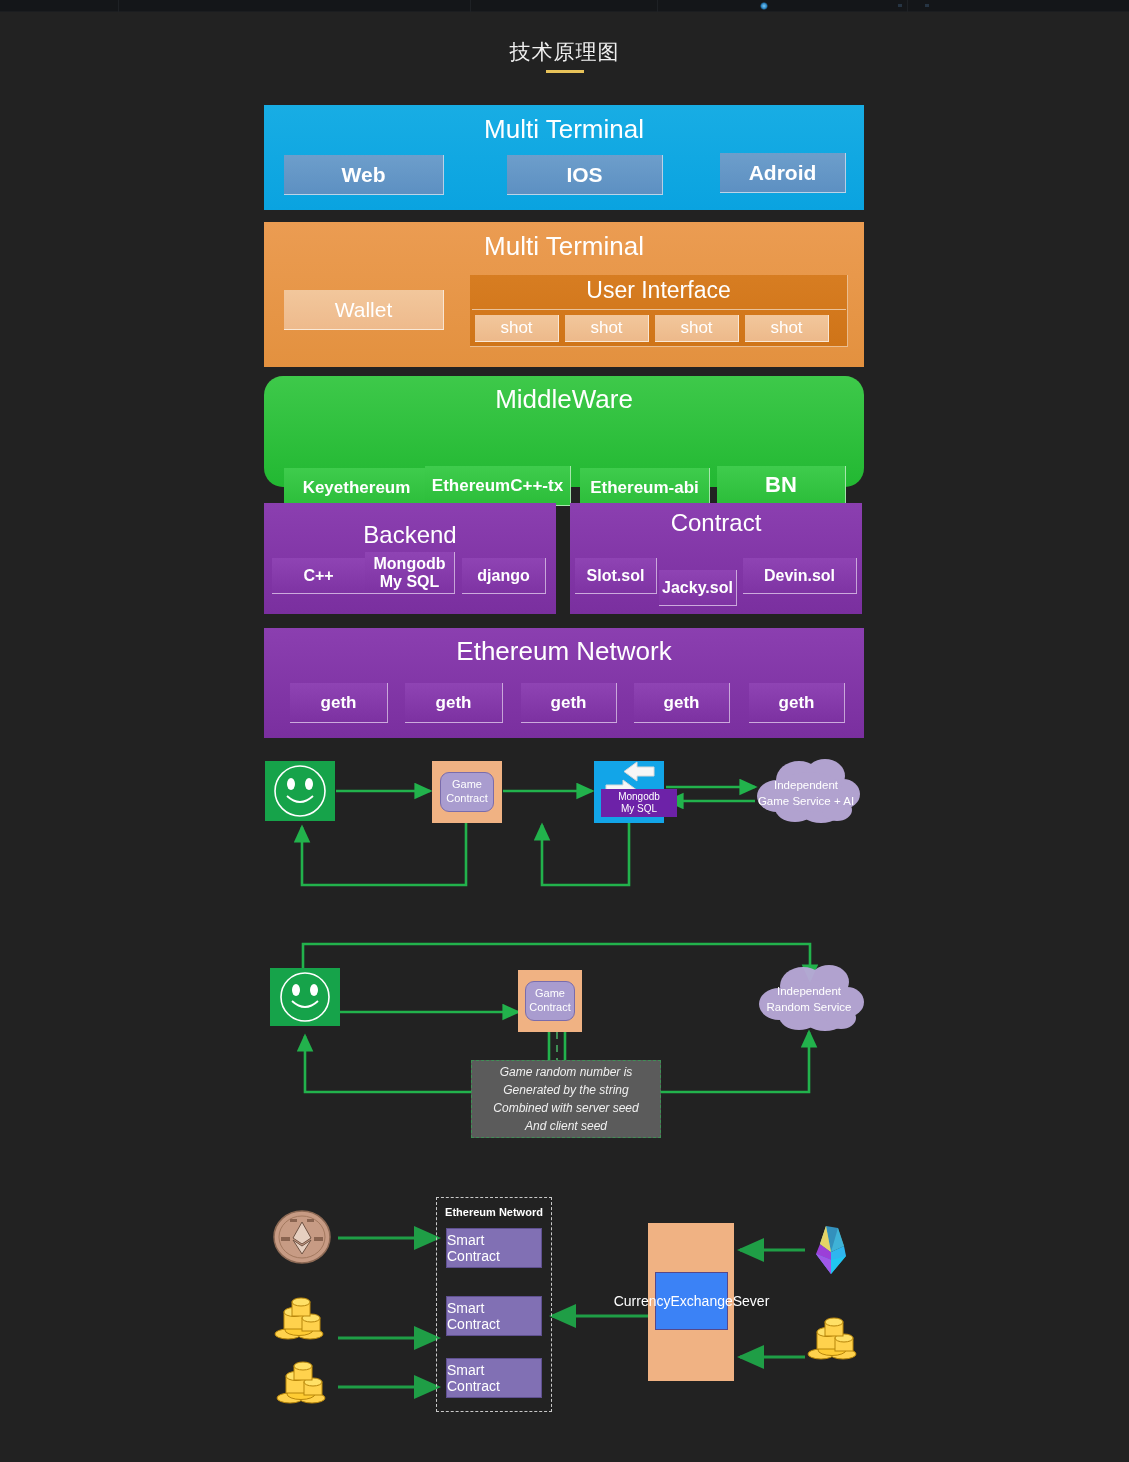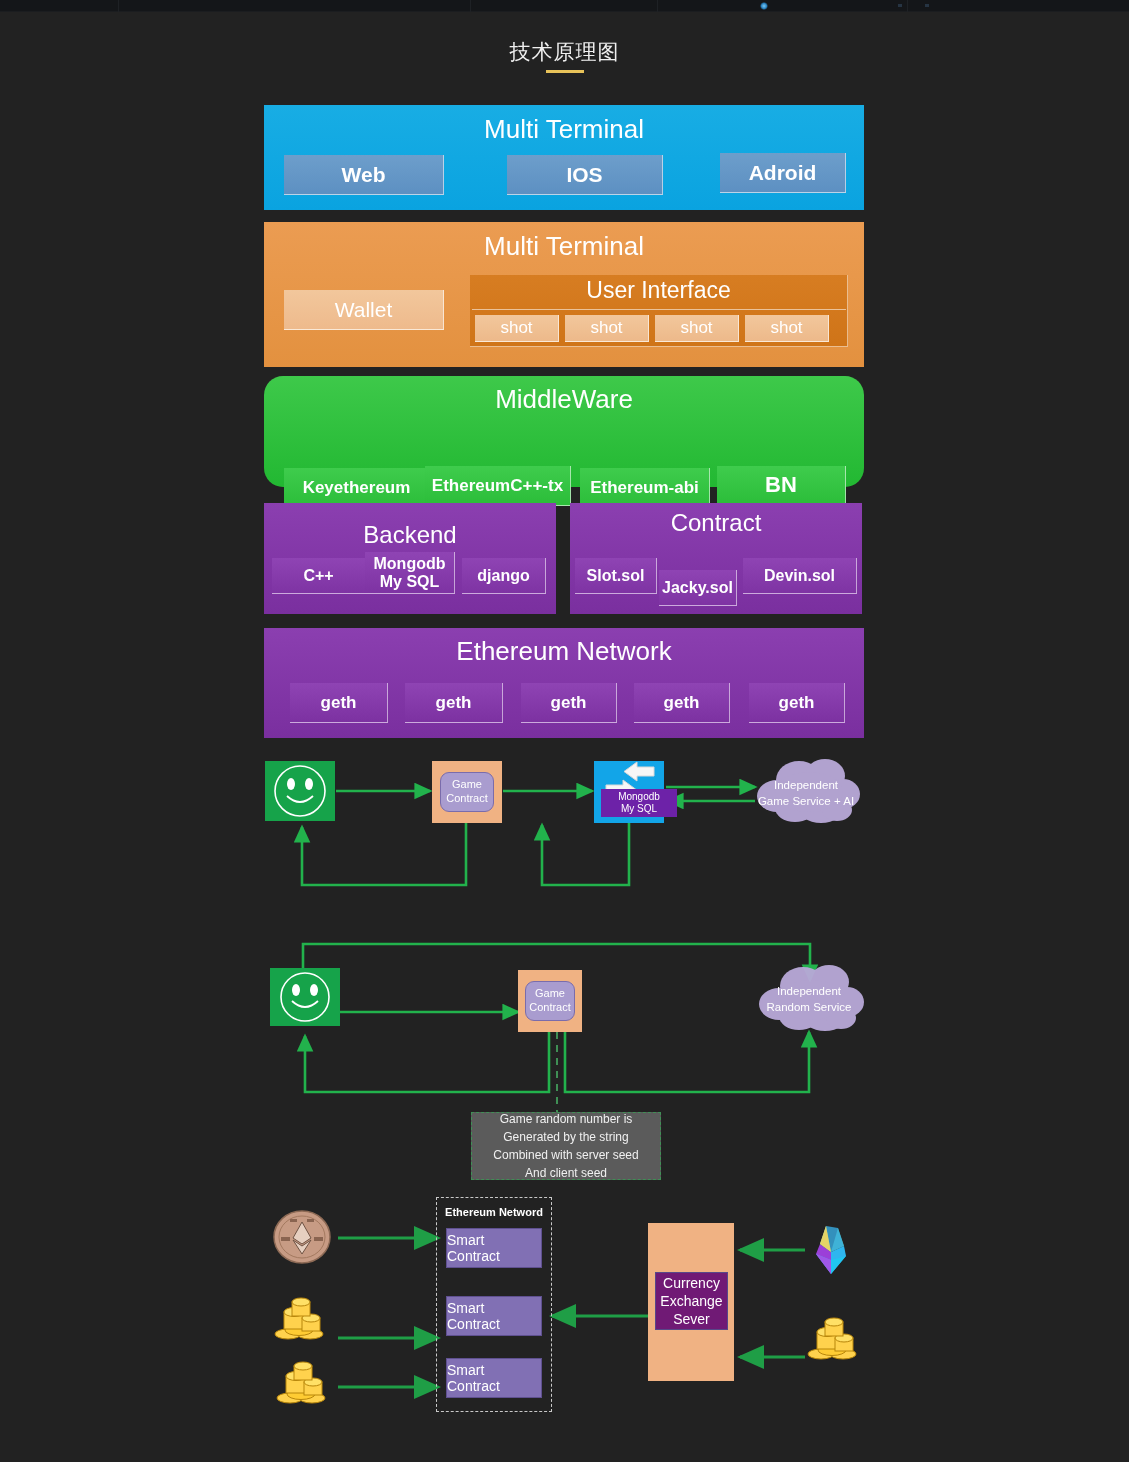--- a/index.html
+++ b/index.html
@@ -139,23 +139,23 @@
   .eth-dash-title{
     position:absolute; left:0; top:8px; width:100%; text-align:center;
     color:#ffffff; font-size:11px; font-weight:bold;
   }
   .sc-box{
     position:absolute; background:#8170b4; border:1px solid #5f5090;
     color:#ffffff; font-size:14px; display:flex; align-items:center; justify-content:center;
   }
   .ces-outer{ position:absolute; background:#f0b283; }
   .ces-inner{
-    position:absolute; background:#701a75; border:1px solid #574889;
+    position:absolute; background:#3b82f6; border:1px solid #574889;
     color:#ffffff; font-size:14px; line-height:1.3; text-align:center;
-    display:flex; flex-direction:column; align-items:center; justify-content:center;
+    display:flex; align-items:center; justify-content:center;
   }
   .icon-art{ position:absolute; }
   svg.lines{ position:absolute; left:0; top:0; overflow:visible; pointer-events:none; }
 </style>
 </head>
 <body>
 
 <div id="page">
 
   <div class="chrome">
@@ -338,22 +338,22 @@
         <ellipse cx="88" cy="60" rx="15" ry="11"></ellipse>
         <ellipse cx="58" cy="42" rx="34" ry="20"></ellipse>
       </g>
     </svg>
     <div class="cloud-text" style="top:26px">
       <div>Independent</div>
       <div>Random Service</div>
     </div>
   </div>
 
-  <div class="note-box" style="left:471px;top:1112px;width:190px;height:68px;white-space:pre-line;
-       display:flex;align-items:center;justify-content:center;">Game random number is
+  <div class="note-box" style="left:471px;top:1060px;width:190px;height:78px;white-space:pre-line;
+       display:flex;align-items:center;justify-content:center;font-style:italic;">Game random number is
 Generated by the string
 Combined with server seed
 And client seed</div>
 
   <svg class="lines" width="1129" height="1462">
     <g stroke="#1f9e46" stroke-width="3" fill="none" marker-end="url(#ar2)">
       <path d="M338,1238 L438,1238"></path>
       <path d="M338,1338 L438,1338"></path>
       <path d="M338,1387 L438,1387"></path>
       <path d="M648,1316 L552,1316"></path>

